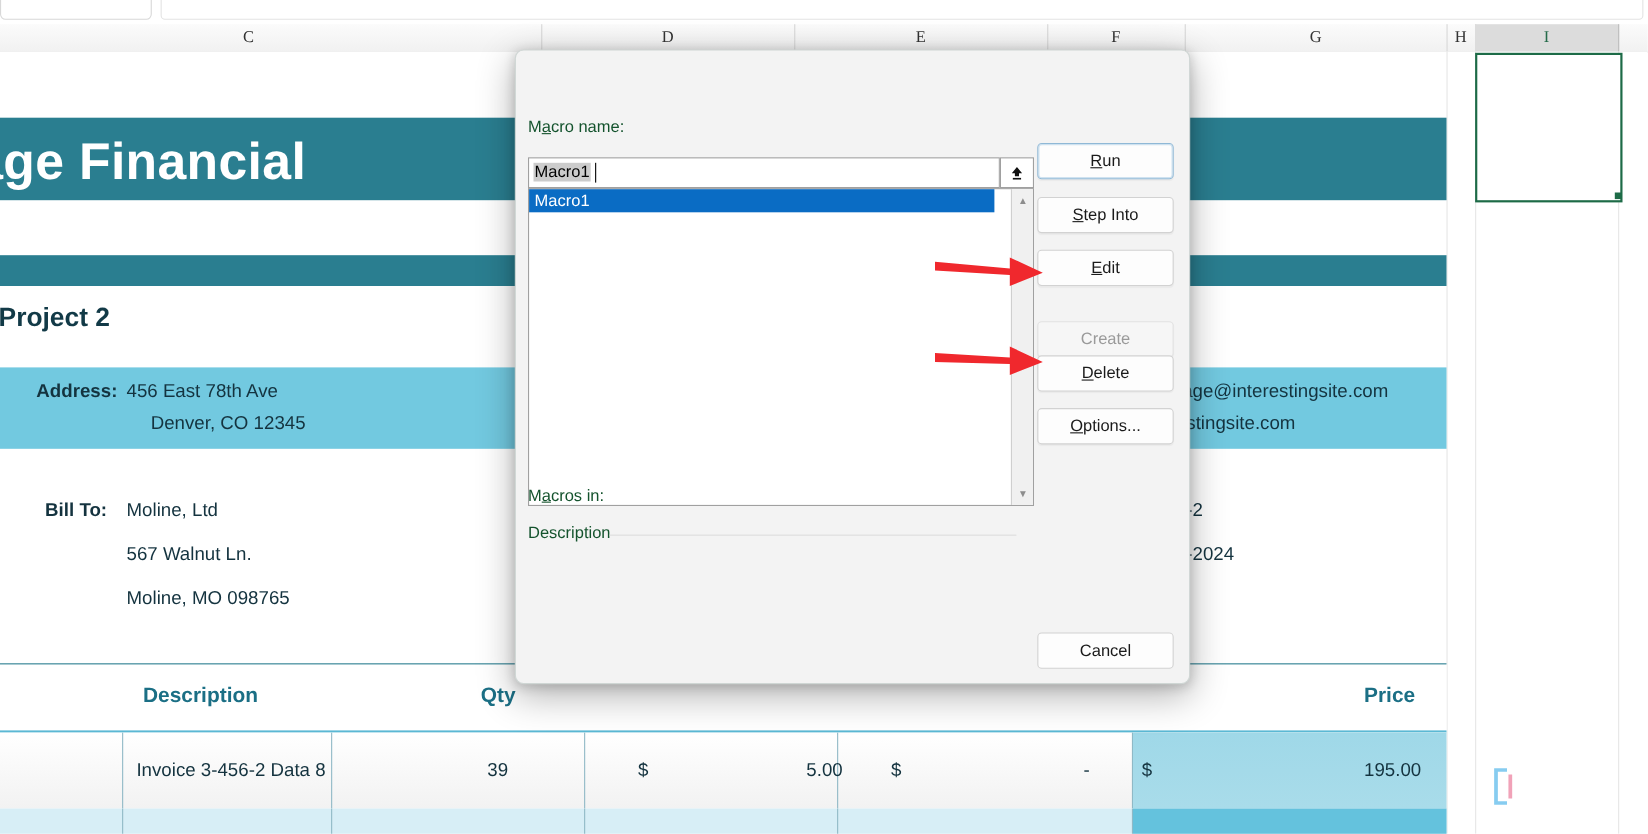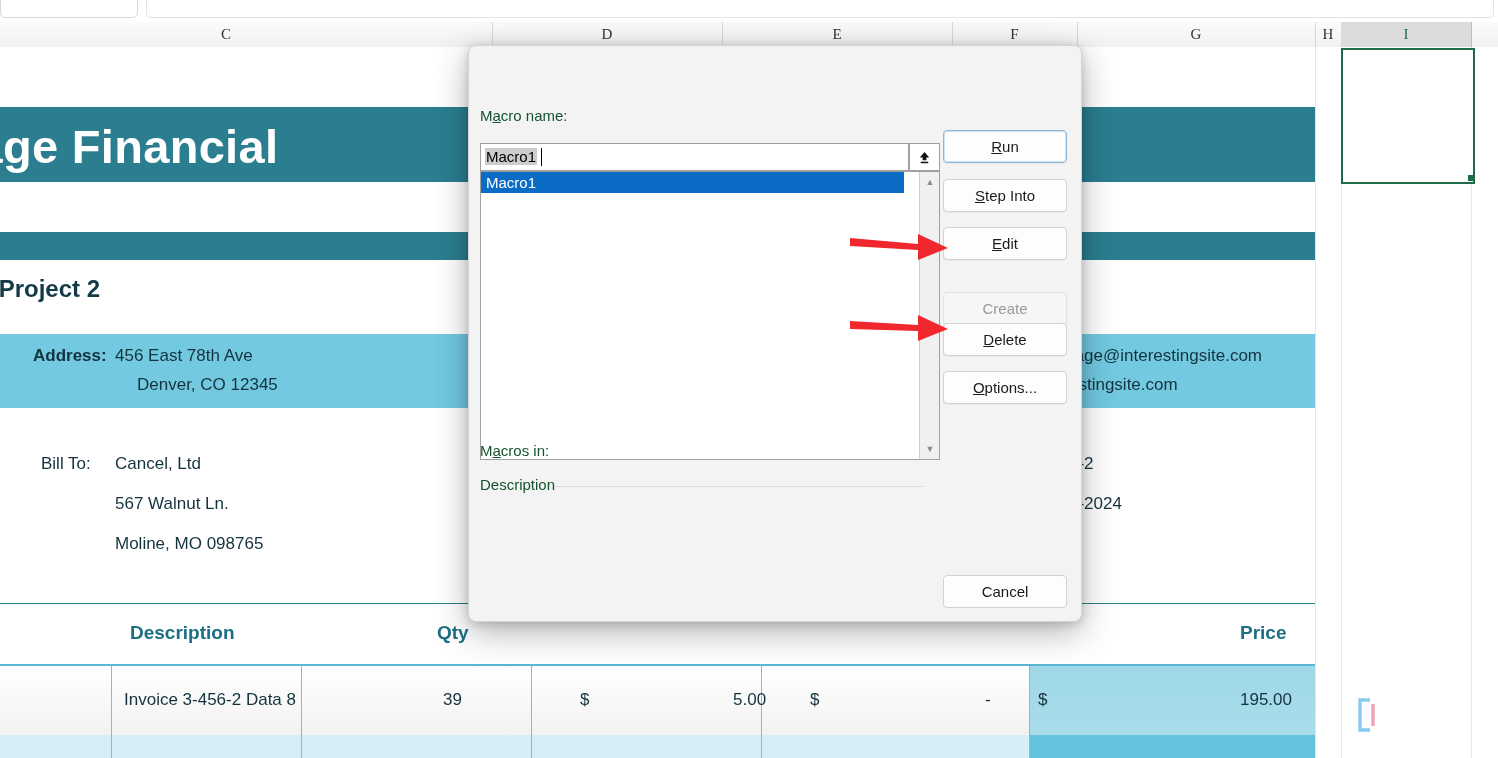--- a/index.html
+++ b/index.html
@@ -44,21 +44,21 @@
 
   .vendor-line{position:absolute;left:-40px;top:228px;font-size:24px;font-weight:bold;color:#123a47;}
 
   .addr-block{position:absolute;left:-40px;top:287px;width:1355px;height:74px;background:#72c9e0;}
   .addr-lab{position:absolute;left:33px;top:299px;font-size:17px;font-weight:bold;color:#14333f;}
   .addr-v1{position:absolute;left:115px;top:299px;font-size:17px;color:#14333f;}
   .addr-v2{position:absolute;left:137px;top:328px;font-size:17px;color:#14333f;}
   .mail1{position:absolute;left:1069px;top:299px;font-size:17px;color:#14333f;white-space:nowrap;}
   .mail2{position:absolute;left:1069px;top:328px;font-size:17px;color:#14333f;white-space:nowrap;}
 
-  .bt-lab{position:absolute;left:41px;top:407px;font-size:17px;font-weight:normal;color:#14333f;}
+  .bt-lab{position:absolute;left:41px;top:407px;font-size:17px;font-weight:bold;color:#14333f;}
   .bt-v1{position:absolute;left:115px;top:407px;font-size:17px;color:#14333f;}
   .bt-v2{position:absolute;left:115px;top:447px;font-size:17px;color:#14333f;}
   .bt-v3{position:absolute;left:115px;top:487px;font-size:17px;color:#14333f;}
   .inv-no{position:absolute;left:1069px;top:407px;font-size:17px;color:#14333f;}
   .inv-dt{position:absolute;left:1069px;top:447px;font-size:17px;color:#14333f;}
 
   
   .tbl-head{position:absolute;left:-40px;top:556px;width:1355px;height:60px;background:#fff;
             border-top:1px solid #2a7e90;border-bottom:2px solid #5bb8d4;}
   .th{position:absolute;top:575px;font-size:19px;font-weight:bold;color:#1b6f85;}
@@ -176,21 +176,21 @@
     <div class="vendor-line">or: Project 2</div>
 
     <div class="addr-block"></div>
     <div class="addr-lab">Address:</div>
     <div class="addr-v1">456 East 78th Ave</div>
     <div class="addr-v2">Denver, CO 12345</div>
     <div class="mail1">rage@interestingsite.com</div>
     <div class="mail2">estingsite.com</div>
 
     <div class="bt-lab">Bill To:</div>
-    <div class="bt-v1">Cancel, Ltd</div>
+    <div class="bt-v1">Moline, Ltd</div>
     <div class="bt-v2">567 Walnut Ln.</div>
     <div class="bt-v3">Moline, MO 098765</div>
     <div class="inv-no">6-2</div>
     <div class="inv-dt">7-2024</div>
 
     <div class="tbl-head"></div>
     <div class="th th-desc">Description</div>
     <div class="th th-qty">Qty</div>
     <div class="th th-price">Price</div>
 

